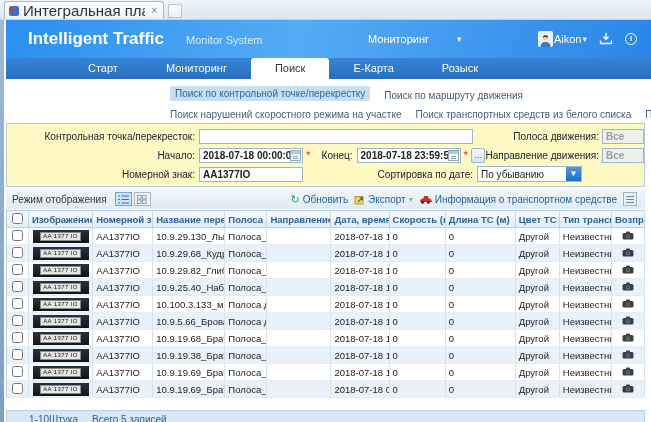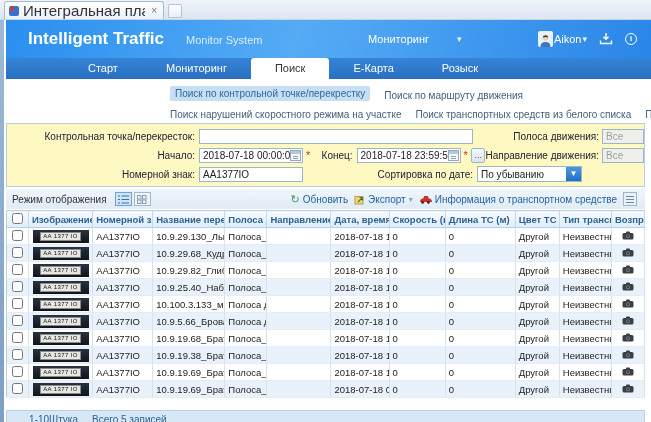--- a/index.html
+++ b/index.html
@@ -39,21 +39,21 @@
   .subnav { margin-left:6px; background:#fff; padding:3px 0 2px 164px; }
   .subnav-row { height:19px; display:flex; align-items:flex-end; gap:14px; white-space:nowrap; }
   .subnav a { font-size:10px; color:#44607c; text-decoration:none; }
   .subnav a.active { background:#c8def2; color:#2b6aa3; padding:2px 5px; border-radius:2px; }
 
   
   .filter-panel { margin:1px 6px 0 6px; background:#fef9c3; border:1px solid #b6cce0; padding:2px 0; overflow:hidden; }
   .frow { height:18px; margin:1px 0; display:flex; align-items:center; }
   .flabel { width:192px; text-align:right; font-size:10px; color:#223; padding-right:4px; white-space:nowrap; flex:0 0 auto; }
   .flabel2 { font-size:10px; color:#223; white-space:nowrap; text-align:right; }
-  input.ftext { height:15px; border:1px solid #9db5c9; font-size:10px; font-family:"Liberation Sans",sans-serif; padding:0 3px; color:#222; background:#fff; }
+  input.ftext { height:15px; border:1px solid #9db5c9; font-size:10px; font-family:"Liberation Sans",sans-serif; padding:0 3px; color:#222; background:#fff;font-weight:bold; }
   input.ftext:disabled { background:#f0f0ea; color:#9aa0a6; }
   .dtwrap { position:relative; display:flex; align-items:center; }
   .cal-icon { position:absolute; right:2px; width:11px; height:11px; border:1px solid #98a8b8; background:#f4f7fa; }
   .cal-icon::before { content:""; position:absolute; top:0; left:0; right:0; height:3px; background:#b7c8da; }
   .cal-icon::after { content:""; position:absolute; left:2px; top:5px; width:5px; height:1px; background:#8aa; box-shadow:0 2px 0 #8aa; }
   .req { color:#d22; font-size:11px; margin:0 3px 0 3px; }
   .more-btn { width:20px; height:15px; background:linear-gradient(#f4f8fb,#d9e5f0); border:1px solid #9db5c9; border-radius:2px; font-size:9px; color:#555; text-align:center; line-height:13px; }
   .rgroup { margin-left:auto; display:flex; align-items:center; flex:0 0 auto; }
   .selectbox { width:105px; height:16px; background:#fff; border:1px solid #9db5c9; display:flex; align-items:center; font-size:10px; color:#222; position:relative; }
   .selectbox > span:first-child { padding-left:3px; flex:1; }

